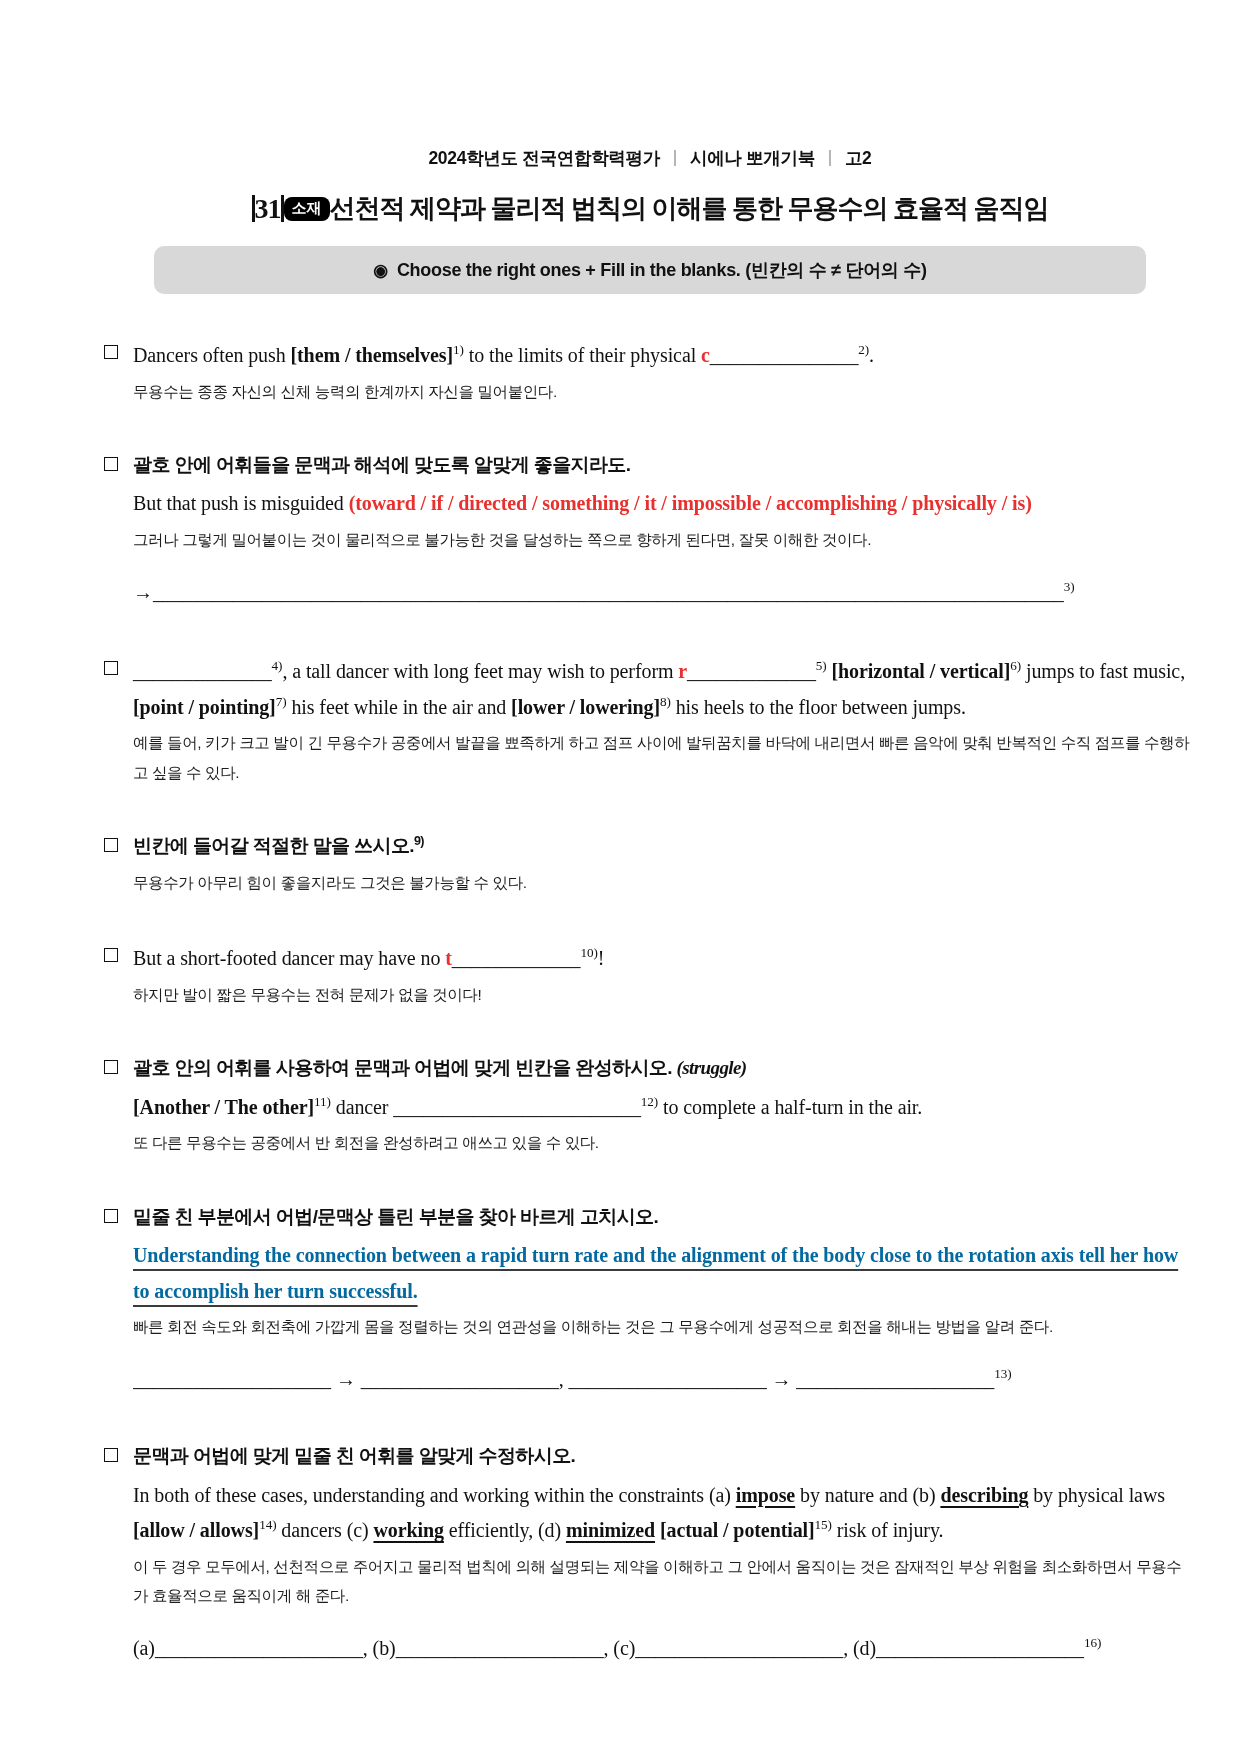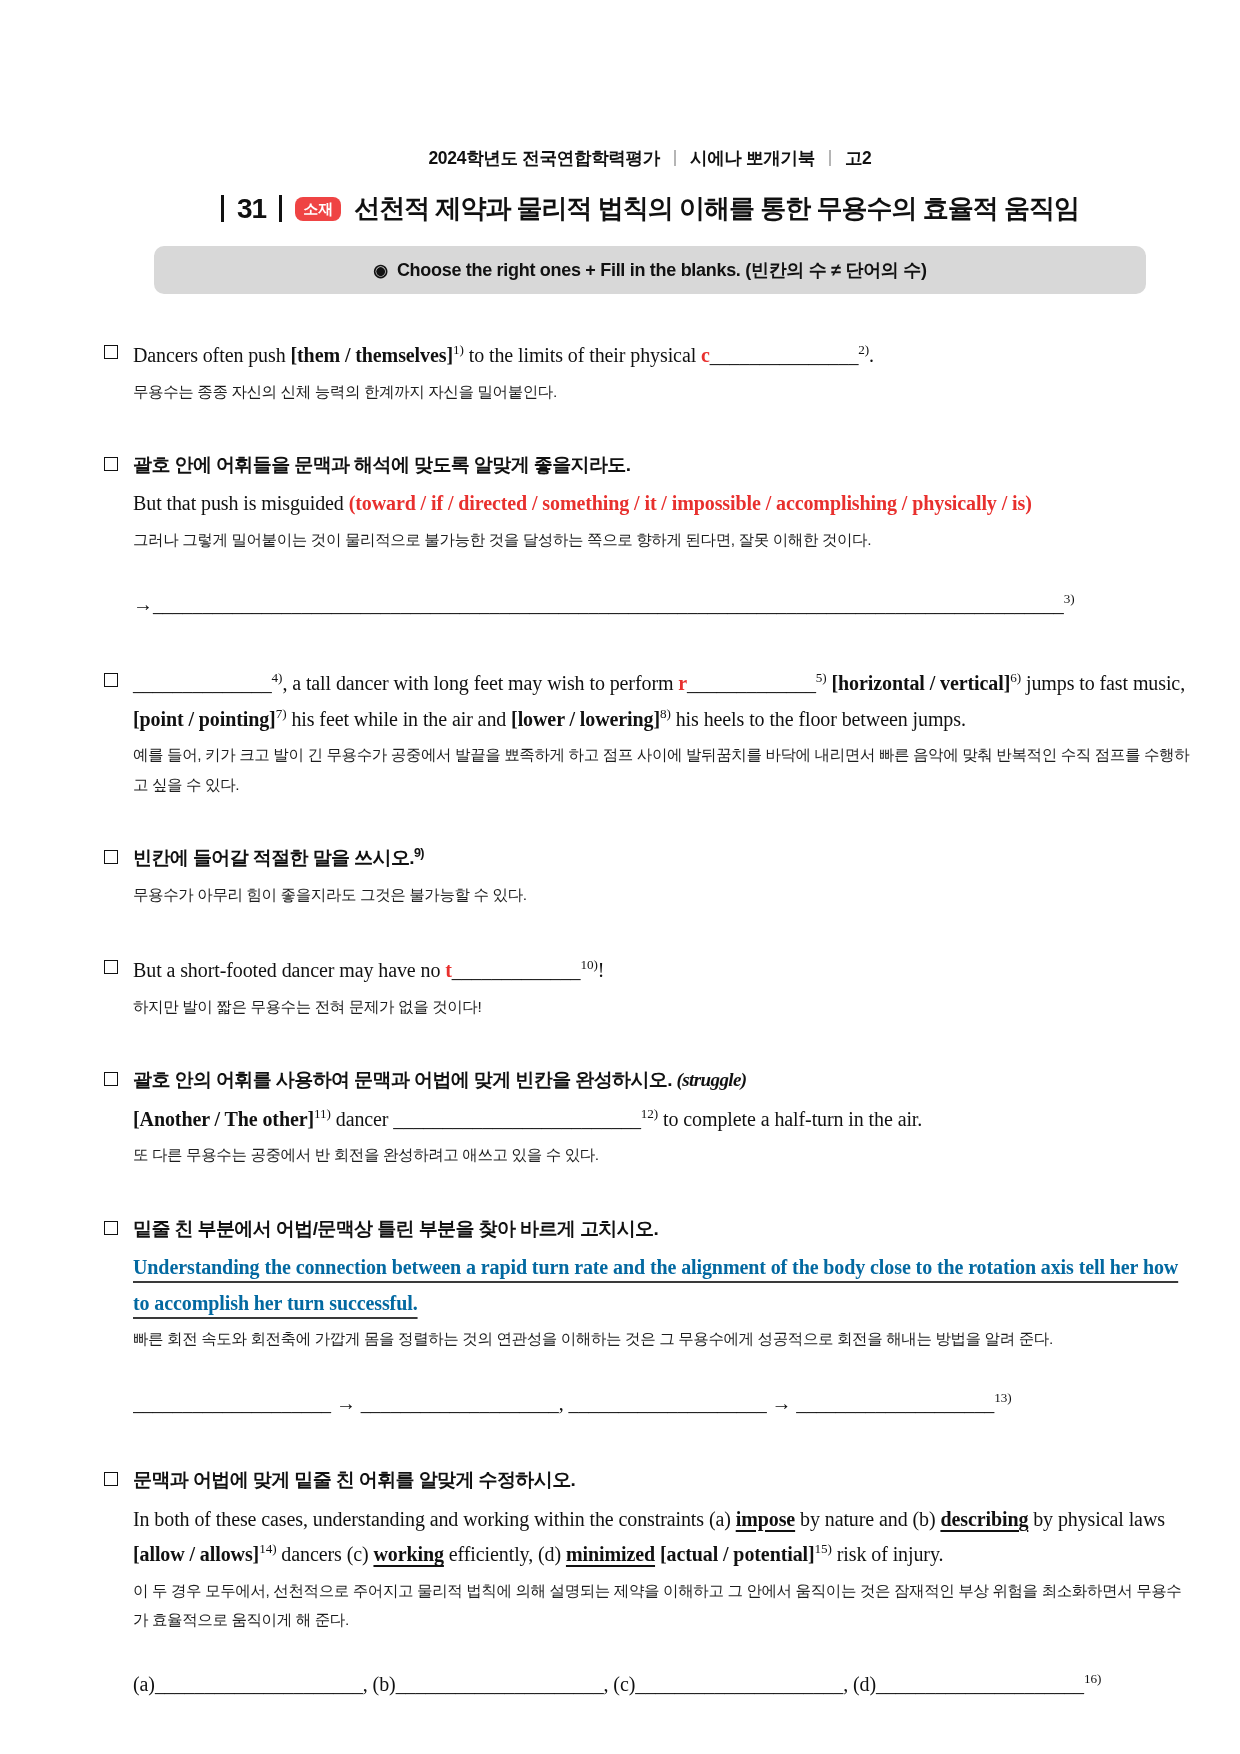--- a/index.html
+++ b/index.html
@@ -11,27 +11,27 @@
     padding:146px 44px 0 104px;
   }
   
   .exam-header {
     display:flex; justify-content:center; align-items:center; gap:14px;
     font-family:"Liberation Sans", sans-serif;
     font-weight:700; font-size:17.5px; letter-spacing:-0.3px;
   }
   .hdr-sep { width:2px; height:16px; background:#b5b5b5; }
   .title-row {
-    display:flex; justify-content:center; align-items:center; gap:13px;
-    margin-top:21px; font-family:Liberation Sans, sans-serif;
+    display:flex; justify-content:center; align-items:center; 
+    margin-top:21px; font-family:Liberation Serif, serif;
   }
   .title-bar { width:3px; height:27px; background:#111; }
   .title-num { font-size:28px; font-weight:800; letter-spacing:-1px; }
   .topic-badge {
-    background:#ef4444; color:#fff; border-radius:8px;
+    background:#000000; color:#fff; border-radius:8px;
     padding:4px 8px 5px 8px; font-size:15px; font-weight:800; line-height:1;
   }
   .title-text { font-size:26px; font-weight:800; letter-spacing:-1px; }
   .subtitle {
     text-align:center; margin-top:12px;
     font-family:"Liberation Sans", sans-serif;
     font-size:19px; font-weight:600; letter-spacing:-0.4px;
   }
   .instruction {
     margin:20px auto 0 auto; width:992px; height:48px;
@@ -52,21 +52,21 @@
   .ko-prompt {
     font-family:"Liberation Sans", sans-serif;
     font-size:19px; font-weight:600; letter-spacing:-0.6px;
     line-height:1.55; margin:0 0 7px 0;
   }
   .ko-sub {
     font-family:"Liberation Sans", sans-serif;
     font-size:15.5px; font-weight:400; color:#1c1c1c;
     line-height:1.9; letter-spacing:-0.4px; margin:3px 0 0 0;
   }
-  .answer-line { margin-top:32px; white-space:nowrap; overflow:hidden; font-size:20px; }
+  .answer-line { margin-top:20px; white-space:nowrap; overflow:hidden; font-size:20px; }
   
   .seg-plain { }
   .seg-b    { font-weight:700; }
   .seg-redb { color:#e8302e; font-weight:700; }
   .seg-sup  { vertical-align:super; font-size:66%; line-height:0; }
   .seg-supko{ vertical-align:super; font-size:56%; line-height:0;
               font-family:"Liberation Sans", sans-serif; letter-spacing:-0.5px; }
   .seg-bu   { font-weight:700; text-decoration:underline; text-underline-offset:4px; }
   .seg-redu { color:#0369a1; font-weight:700; text-decoration:underline;
               text-decoration-color:#3a3a3a; text-decoration-thickness:1.5px;

